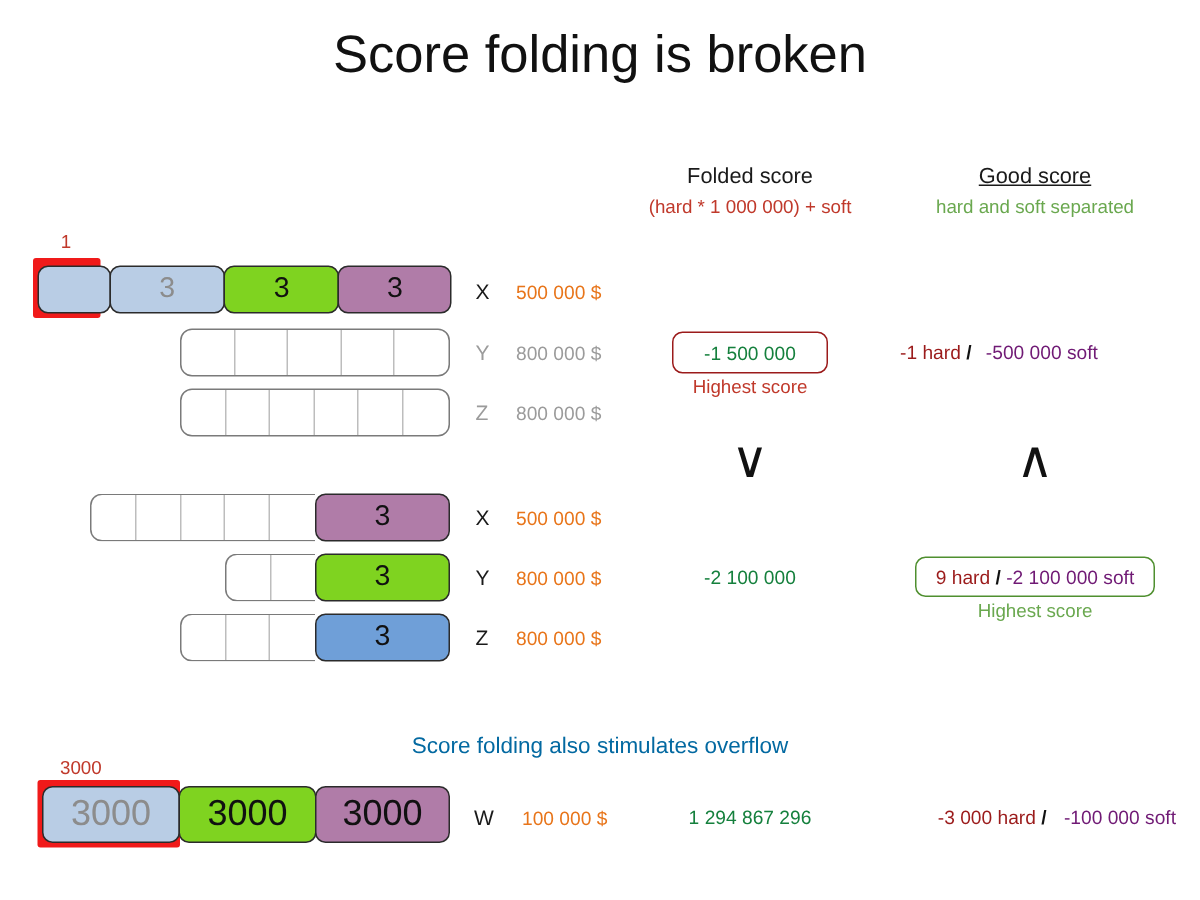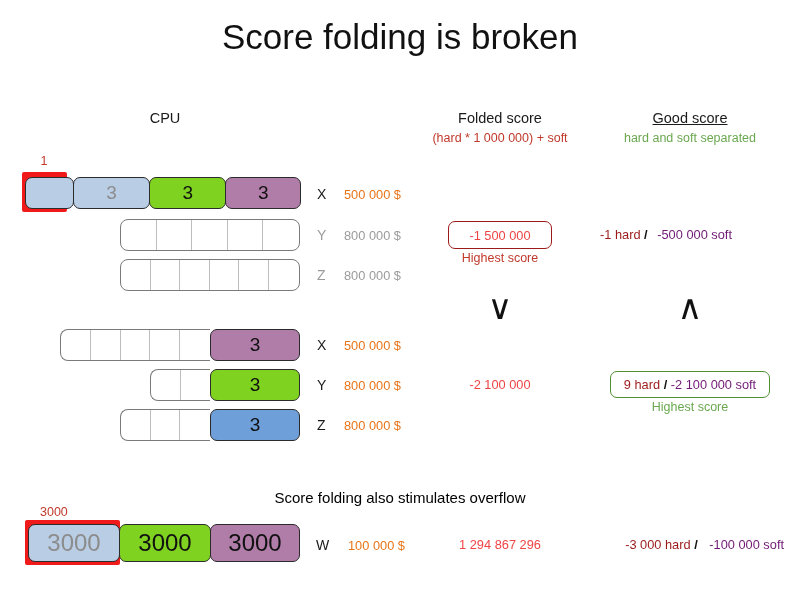--- a/index.html
+++ b/index.html
@@ -26,21 +26,21 @@
     text-align:center;font-size:14.5px;color:#1a1a1a;
   }
   .colsub{
     text-align:center;font-size:12.5px;
   }
   .red-sub{color:#c0392b;}
   .green-sub{color:#6aa84f;}
 
   .section-head{
     left:0;top:489px;width:800px;text-align:center;
-    font-size:15px;color:#000000;
+    font-size:15px;color:#0369a1;
   }
 
   
   .bar{
     height:32px;display:flex;align-items:stretch;
   }
   .seg{
     box-sizing:border-box;
     border:1.4px solid #2b2b2b;
     border-radius:7px;
@@ -72,21 +72,21 @@
     color:#c0392b;font-size:12.5px;text-align:center;
   }
 
   
   .rowlabel{font-size:14px;color:#1a1a1a;}
   .rowlabel.dim{color:#9b9b9b;}
   .cost{font-size:12.8px;color:#e8751a;white-space:nowrap;}
   .cost.dim{color:#9b9b9b;}
 
   .folded{
-    font-size:12.8px;color:#ef4444;text-align:center;white-space:nowrap;
+    font-size:12.8px;color:#15803d;text-align:center;white-space:nowrap;
   }
   .good{font-size:12.8px;white-space:nowrap;text-align:center;}
   .soft-orange{color:#701a75;}
   .hard-darkred{color:#9b1b1b;}
   .slash{color:#111;font-weight:bold;}
 
   .boxed-red{
     box-sizing:border-box;
     border:1.6px solid #9b1b1b;border-radius:7px;
     display:flex;align-items:center;justify-content:center;
@@ -106,21 +106,20 @@
     font-family:"DejaVu Sans", sans-serif;
   }
 </style>
 </head>
 <body>
 
 <div class="stage">
 
   <div class="abs title">Score folding is broken</div>
 
-  <div class="abs colhead" style="left:105px;top:110px;width:120px;">CPU</div>
 
   <div class="abs colhead" style="left:400px;top:110px;width:200px;text-align:center;">Folded score</div>
   <div class="abs colsub red-sub" style="left:400px;top:131px;width:200px;">(hard * 1 000 000) + soft</div>
 
   <div class="abs colhead" style="left:590px;top:110px;width:200px;text-decoration:underline;">Good score</div>
   <div class="abs colsub green-sub" style="left:590px;top:131px;width:200px;">hard and soft separated</div>
 
   <div class="abs redlabel" style="left:22px;top:154px;width:44px;">1</div>
 
   <div class="abs redbox" style="left:22px;top:172px;width:45px;height:40px;"></div>

